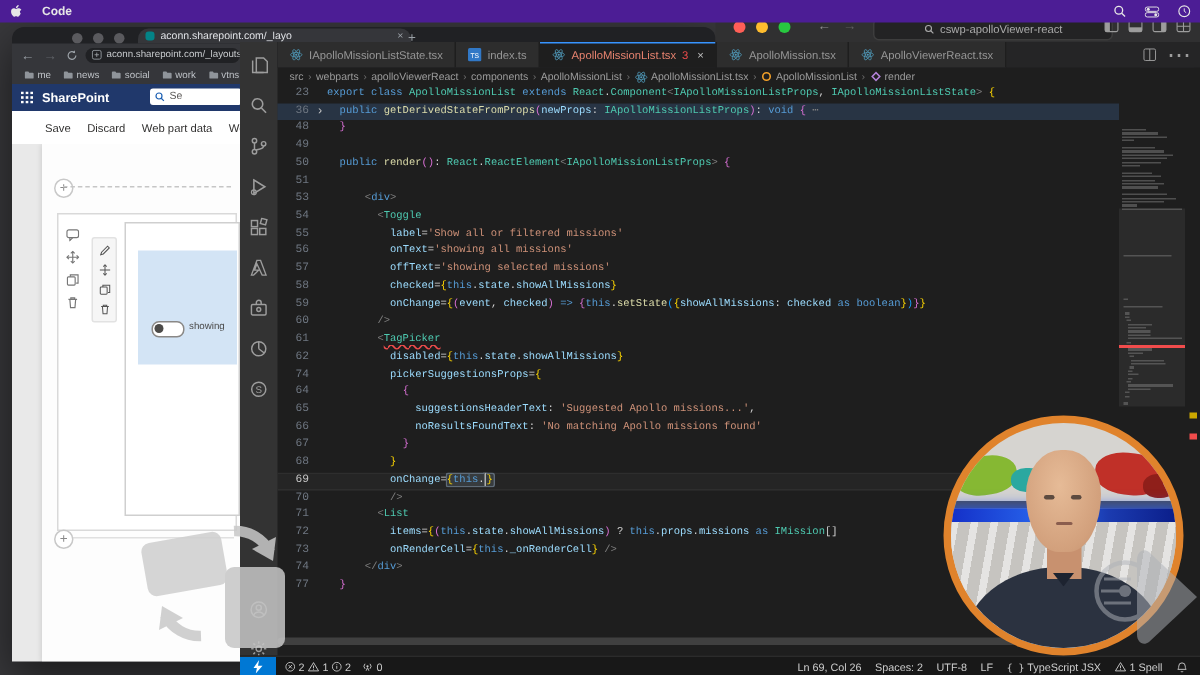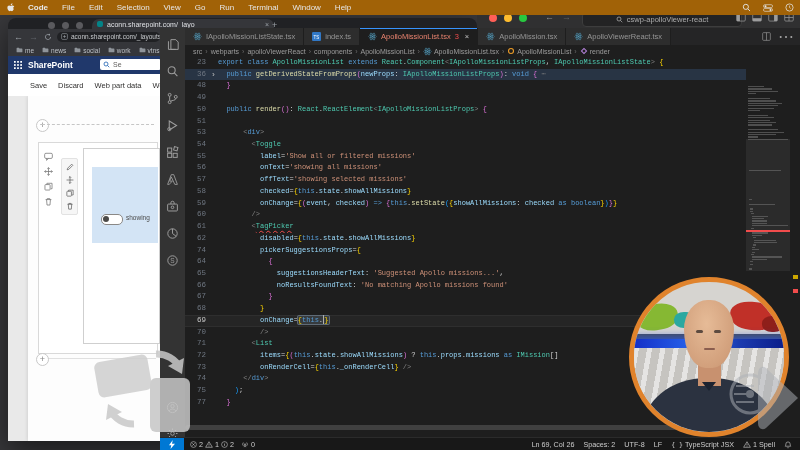--- a/index.html
+++ b/index.html
@@ -1,19 +1,19 @@
 <!DOCTYPE html>
 <html><head>
 <meta charset="utf-8">
 <style>
   html,body{margin:0;padding:0;width:800px;height:450px;overflow:hidden;background:#38383b;
     font-family:"Liberation Sans",sans-serif;-webkit-font-smoothing:antialiased;}
   .abs{position:absolute;}
   
-  #menubar{position:absolute;left:0;top:0;width:800px;height:15px;background:#a16207;color:#e6e6e6;
+  #menubar{position:absolute;left:0;top:0;width:800px;height:15px;background:#4c1d95;color:#e6e6e6;
     display:flex;align-items:center;font-size:8px;gap:0;z-index:5;}
   #menubar .mi{padding:0 7px;white-space:nowrap;}
   #menubar .app{font-weight:bold;}
   #menubar .spacer{flex:1;}
   #menubar svg{display:block;}
   #menubar .ri{padding:0 6px;display:flex;align-items:center;}
   
   #browser{position:absolute;left:8px;top:18px;width:469px;height:423px;border-radius:8px 8px 0 0;
     background:#202124;z-index:1;box-shadow:0 10px 30px rgba(0,0,0,.55);}
   #b-tabstrip{position:absolute;left:0;top:0;width:100%;height:11px;}
@@ -130,31 +130,20 @@
 </head>
 <body>
 
 <div id="menubar">
   <span class="ri">
     <svg width="9" height="10" viewBox="0 0 14 16">
         <path fill="#e6e6e6" d="M11.3 8.6c0-2 1.6-2.9 1.7-3-.9-1.3-2.3-1.5-2.8-1.5-1.2-.1-2.3.7-2.9.7-.6 0-1.5-.7-2.5-.7C3.5 4.2 2 5.3 2 7.5c0 1.4.5 2.8 1.2 3.8.6.9 1.2 1.7 2 1.7.8 0 1.1-.5 2.1-.5s1.3.5 2.1.5c.9 0 1.5-.8 2-1.7.6-1 .9-1.9.9-2-.1 0-1-.4-1-2.7zM9.4 2.6c.5-.6.8-1.4.7-2.2-.7 0-1.6.5-2.1 1.1-.5.5-.9 1.4-.8 2.2.8.1 1.7-.4 2.2-1.1z"></path>
       </svg>
   </span>
   <span class="mi app">Code</span>
-  <span id="menu-items" style="display:flex">
-      <span class="mi">File</span>
-      <span class="mi">Edit</span>
-      <span class="mi">Selection</span>
-      <span class="mi">View</span>
-      <span class="mi">Go</span>
-      <span class="mi">Run</span>
-      <span class="mi">Terminal</span>
-      <span class="mi">Window</span>
-      <span class="mi">Help</span>
-    </span>
   <span class="spacer"></span>
   <span class="ri">
     <svg width="9" height="9" viewBox="0 0 14 14">
         <circle cx="6" cy="6" r="4" fill="none" stroke="#e6e6e6" stroke-width="1.4"></circle>
         <path d="M9 9l3.5 3.5" stroke="#e6e6e6" stroke-width="1.4"></path>
       </svg>
   </span>
   <span class="ri">
     <svg width="10" height="8" viewBox="0 0 16 12">
         <rect x="0.7" y="0.7" width="14.6" height="4.6" rx="2.3" fill="none" stroke="#e6e6e6"></rect>
@@ -542,21 +531,20 @@
         <div class="crow"><span class="gut">65</span><span class="fold"></span><span class="ct"><span class="tk-p">              </span><span class="tk-v">suggestionsHeaderText</span><span class="tk-p">: </span><span class="tk-s">'Suggested Apollo missions...'</span><span class="tk-p">,</span></span></div>
         <div class="crow"><span class="gut">66</span><span class="fold"></span><span class="ct"><span class="tk-p">              </span><span class="tk-v">noResultsFoundText</span><span class="tk-p">: </span><span class="tk-s">'No matching Apollo missions found'</span></span></div>
         <div class="crow"><span class="gut">67</span><span class="fold"></span><span class="ct"><span class="tk-p">            </span><span class="tk-u">}</span></span></div>
         <div class="crow"><span class="gut">68</span><span class="fold"></span><span class="ct"><span class="tk-p">          </span><span class="tk-g">}</span></span></div>
         <div class="crow cl2"><span class="gut">69</span><span class="fold"></span><span class="ct"><span class="tk-p">          </span><span class="tk-v">onChange</span><span class="tk-p">=</span><span class="selbox"><span class="tk-g">{</span><span class="tk-k">this</span><span class="tk-p">.</span><span class="cur"></span><span class="tk-g">}</span></span></span></div>
         <div class="crow"><span class="gut">70</span><span class="fold"></span><span class="ct"><span class="tk-p">          </span><span class="tk-a">/&gt;</span></span></div>
         <div class="crow"><span class="gut">71</span><span class="fold"></span><span class="ct"><span class="tk-p">        </span><span class="tk-a">&lt;</span><span class="tk-t">List</span></span></div>
         <div class="crow"><span class="gut">72</span><span class="fold"></span><span class="ct"><span class="tk-p">          </span><span class="tk-v">items</span><span class="tk-p">=</span><span class="tk-g">{</span><span class="tk-u">(</span><span class="tk-k">this</span><span class="tk-p">.</span><span class="tk-v">state</span><span class="tk-p">.</span><span class="tk-v">showAllMissions</span><span class="tk-u">)</span><span class="tk-p"> ? </span><span class="tk-k">this</span><span class="tk-p">.</span><span class="tk-v">props</span><span class="tk-p">.</span><span class="tk-v">missions</span><span class="tk-k"> as </span><span class="tk-t">IMission</span><span class="tk-p">[]</span></span></div>
         <div class="crow"><span class="gut">73</span><span class="fold"></span><span class="ct"><span class="tk-p">          </span><span class="tk-v">onRenderCell</span><span class="tk-p">=</span><span class="tk-g">{</span><span class="tk-k">this</span><span class="tk-p">.</span><span class="tk-v">_onRenderCell</span><span class="tk-g">}</span><span class="tk-a"> /&gt;</span></span></div>
         <div class="crow"><span class="gut">74</span><span class="fold"></span><span class="ct"><span class="tk-p">      </span><span class="tk-a">&lt;/</span><span class="tk-k">div</span><span class="tk-a">&gt;</span></span></div>
-        <div class="crow"><span class="gut">75</span><span class="fold"></span><span class="ct"><span class="tk-p">    </span><span class="tk-b">)</span><span class="tk-p">;</span></span></div>
         <div class="crow"><span class="gut">77</span><span class="fold"></span><span class="ct"><span class="tk-p">  </span><span class="tk-u">}</span></span></div>
       </div>
     <div id="minimap">
         <div id="mm-band" style="top: 52.8px; height: 132px;"></div>
         <div class="mml" style="top: 0px; left: 2px; width: 16px;"></div>
         <div class="mml" style="top: 2.4px; left: 2px; width: 24px;"></div>
         <div class="mml" style="top: 4.8px; left: 2px; width: 30px;"></div>
         <div class="mml" style="top: 7.2px; left: 2px; width: 8px;"></div>
         <div class="mml" style="top: 12px; left: 2px; width: 22px;"></div>
         <div class="mml" style="top: 14.4px; left: 2px; width: 28px;"></div>

